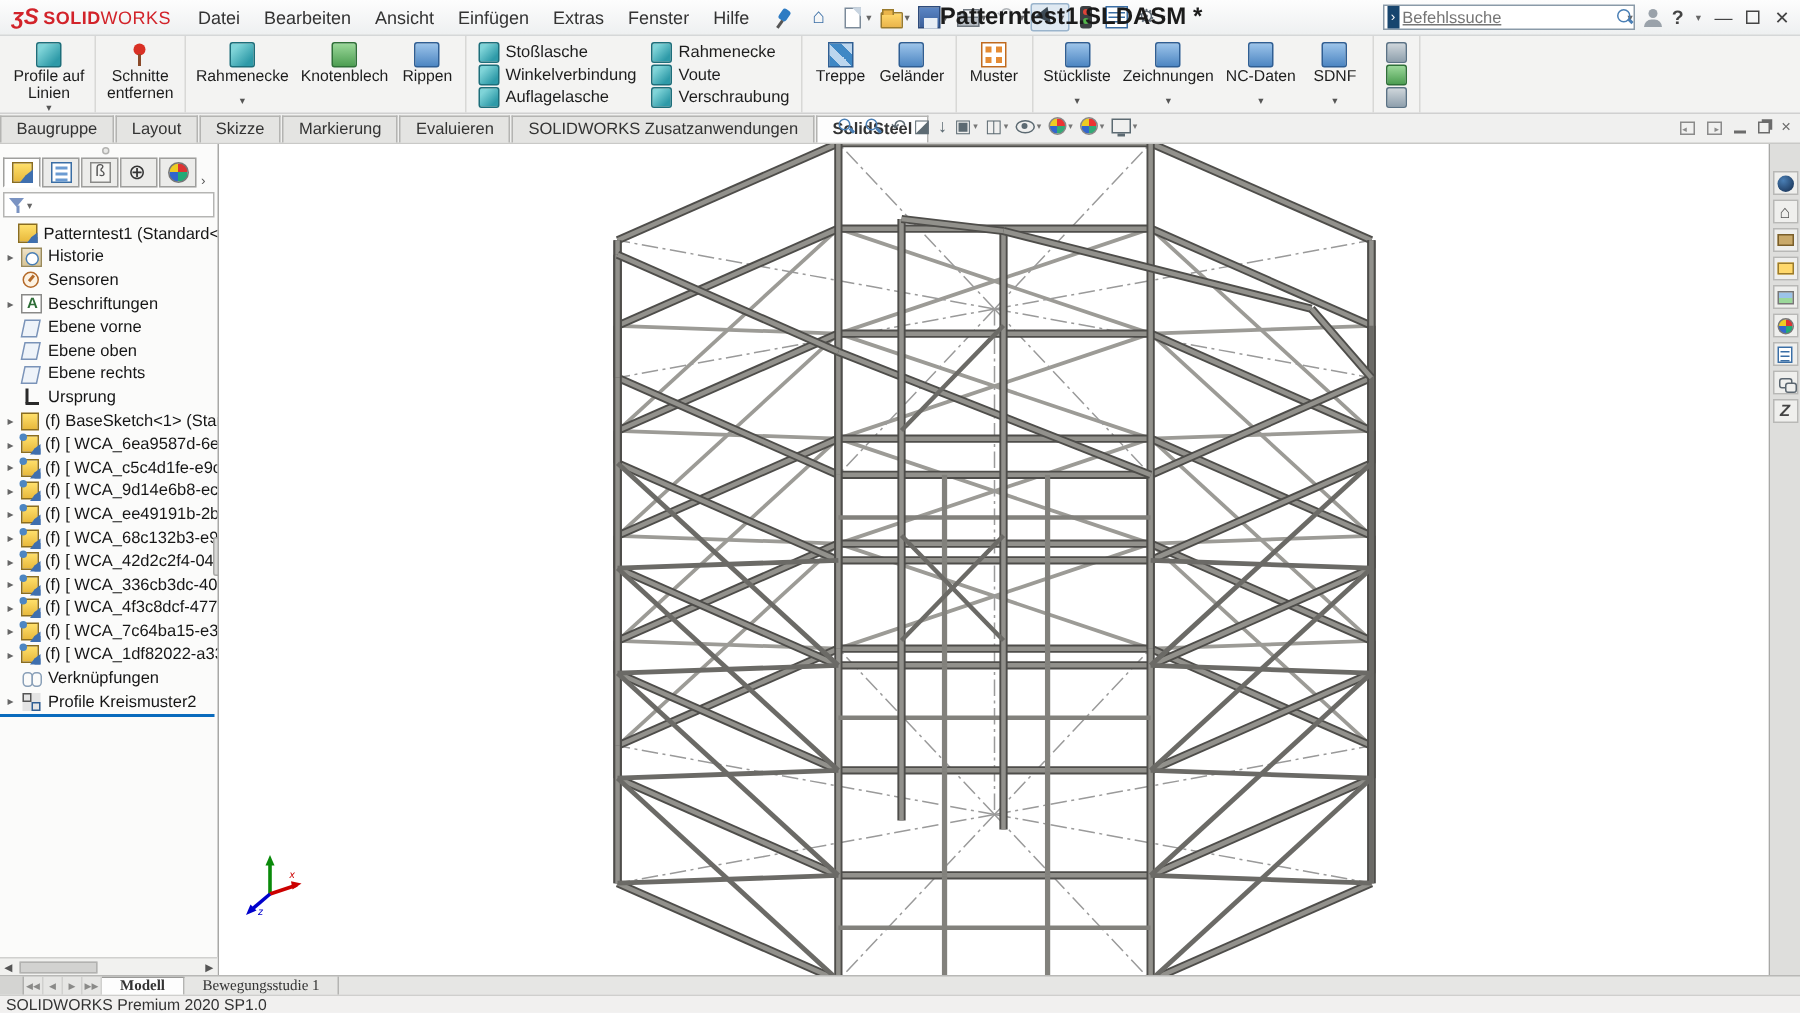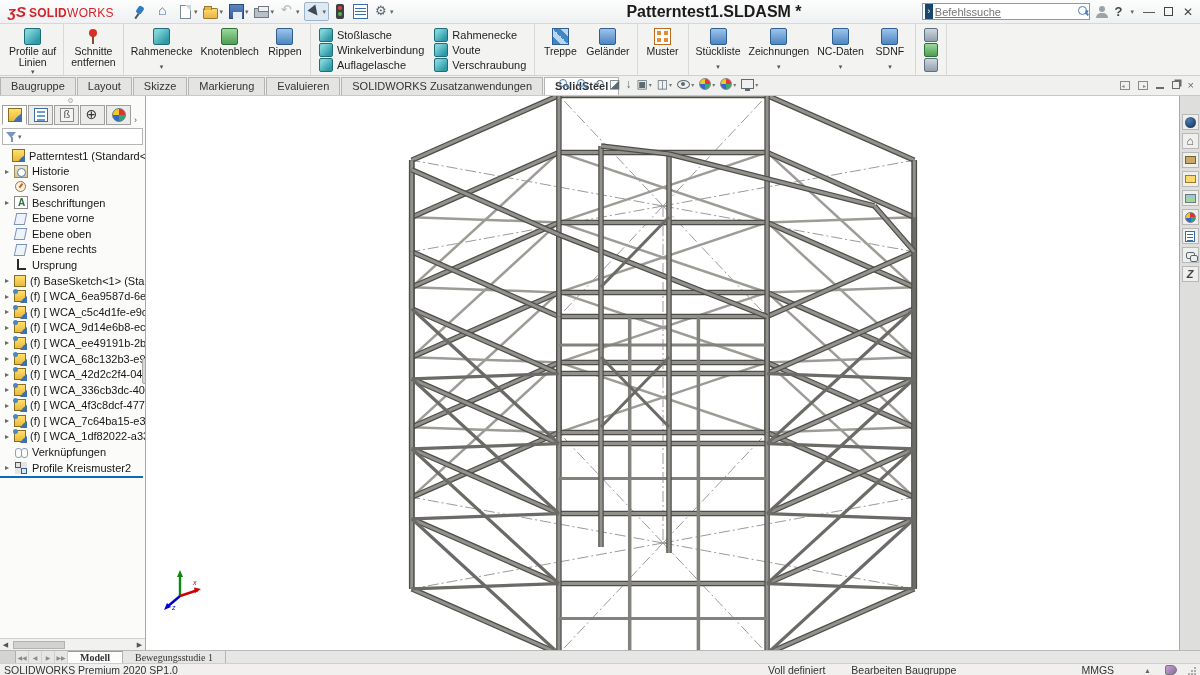--- a/index.html
+++ b/index.html
@@ -193,20 +193,29 @@
 </style>
 </head>
 <body>
 
 <div id="titlebar">
   <div id="logo">
     <span class="ds">ʒS</span>
       <span class="solid">SOLID</span>
       <span class="works">WORKS</span>
   </div>
+  <div id="menubar" style="display: flex;">
+      <span class="menu-item">Datei</span>
+      <span class="menu-item">Bearbeiten</span>
+      <span class="menu-item">Ansicht</span>
+      <span class="menu-item">Einfügen</span>
+      <span class="menu-item">Extras</span>
+      <span class="menu-item">Fenster</span>
+      <span class="menu-item">Hilfe</span>
+    </div>
   <div id="pin"></div>
   <div class="qat" id="qat">
       <span class="qbtn">
         <span class="gi i-home"></span>
       </span>
       <span class="qbtn">
         <span class="gi i-page"></span>
         <span class="qcaret">▾</span>
       </span>
       <span class="qbtn">
@@ -848,21 +857,13 @@
   <div class="navbtn">◀</div>
   <div class="navbtn">▶</div>
   <div class="navbtn">▶▶</div>
   <div id="mtabs" style="display:flex;align-items:stretch;">
       <div class="mtab active">Modell</div>
       <div class="mtab">Bewegungsstudie 1</div>
     </div>
 </div>
 <div id="statusbar">
   <span>SOLIDWORKS Premium 2020 SP1.0</span>
-  <div id="sb-right">
-    <span class="sseg">Voll definiert</span>
-    <span class="sseg" style="margin-left:26px">Bearbeiten Baugruppe</span>
-    <span class="sseg" style="margin-left:125px">MMGS</span>
-    <span class="sb-caret">▲</span>
-    <span class="sb-tag"></span>
-    <span class="grip"></span>
-  </div>
 </div>
 
 </body></html>

